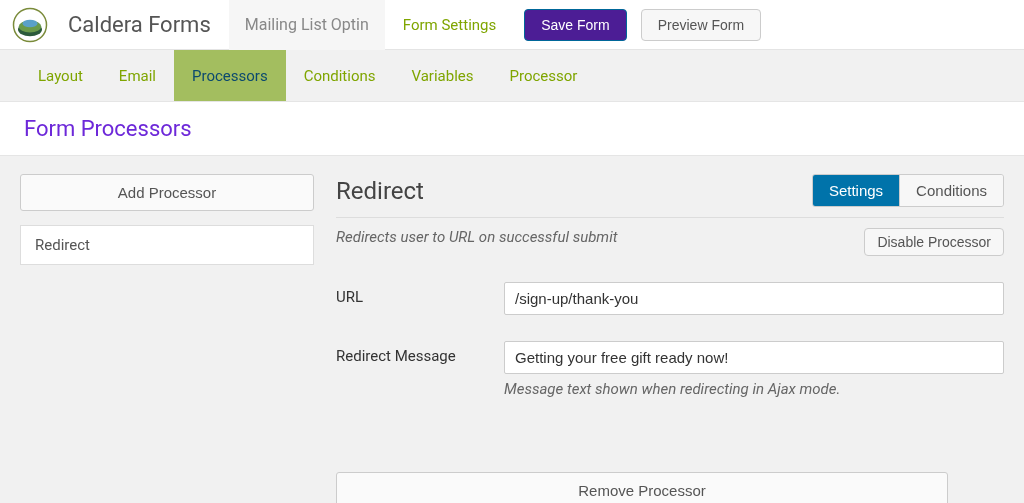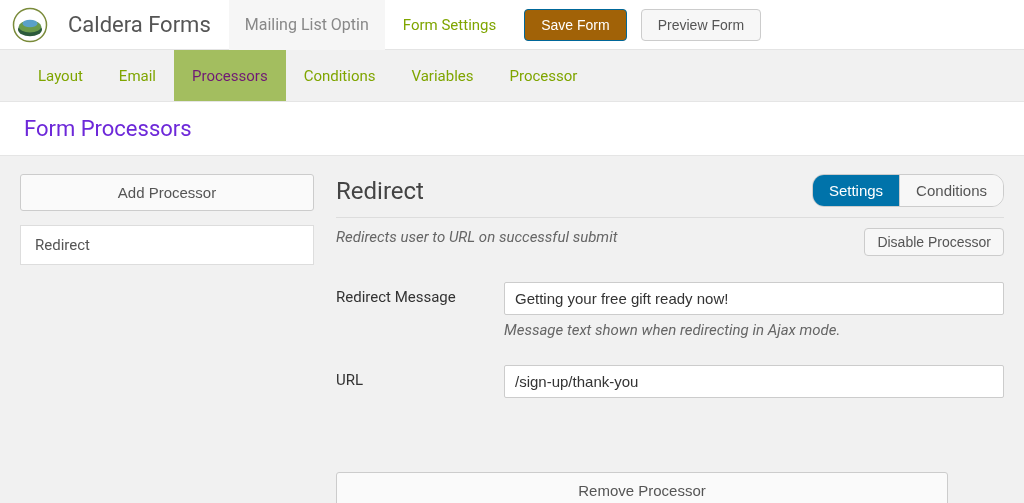--- a/index.html
+++ b/index.html
@@ -54,21 +54,21 @@
       padding: 7px 16px;
       font-size: 14px;
       border-radius: 4px;
       border: 1px solid #ccc;
       background: #f7f7f7;
       color: #555;
       cursor: pointer;
       white-space: nowrap;
     }
     .btn-primary {
-      background: #a16207;
+      background: #4c1d95;
       border-color: #006799;
       color: #fff;
     }
     .topbar .btn { margin-right: 14px; }
     .topbar-spacer-small { width: 10px; }
     .spacer { flex: 1; }
 
     
     .secondnav {
       display: flex;
@@ -80,21 +80,21 @@
     .secondnav-item {
       display: flex;
       align-items: center;
       padding: 0 18px;
       color: #7fa500;
       font-size: 15px;
       cursor: pointer;
     }
     .secondnav-item.active {
       background: #a3be5f;
-      color: #701a75;
+      color: #0c4a6e;
     }
 
     
     .page-title-bar {
       background: #fff;
       border-top: 1px solid #e5e5e5;
       border-bottom: 1px solid #e5e5e5;
       padding: 14px 24px;
     }
     .page-title {
@@ -149,21 +149,21 @@
       border-bottom: 1px solid #ddd;
     }
     .proc-title {
       font-size: 24px;
       font-weight: 400;
       color: #444;
     }
     .tab-group {
       display: flex;
       border: 1px solid #ccc;
-      border-radius: 12px;
+      border-radius: 3px;
       overflow: hidden;
     }
     .tab-group .tab {
       padding: 7px 16px;
       font-size: 15px;
       cursor: pointer;
       background: #f7f7f7;
       color: #555;
       border: none;
     }
@@ -287,31 +287,31 @@
         <button class="tab">Conditions</button>
       </div>
     </div>
 
     <div class="desc-row">
       <div class="proc-desc">Redirects user to URL on successful submit</div>
       <button class="btn disable-btn">Disable Processor</button>
     </div>
 
     <div class="form-row">
+      <div class="form-label">URL</div>
+      <div class="form-field-wrap">
+        <input type="text" class="form-input" value="/sign-up/thank-you" style="">
+      </div>
+    </div>
+
+    <div class="form-row">
       <div class="form-label">Redirect Message</div>
       <div class="form-field-wrap">
         <input type="text" class="form-input" value="Getting your free gift ready now!" style="">
         <div class="form-help">Message text shown when redirecting in Ajax mode.</div>
       </div>
     </div>
 
-    <div class="form-row">
-      <div class="form-label">URL</div>
-      <div class="form-field-wrap">
-        <input type="text" class="form-input" value="/sign-up/thank-you" style="">
-      </div>
-    </div>
-
     <div class="remove-row">
       <button class="remove-btn">Remove Processor</button>
     </div>
   </div>
 </div>
 
 </body></html>

